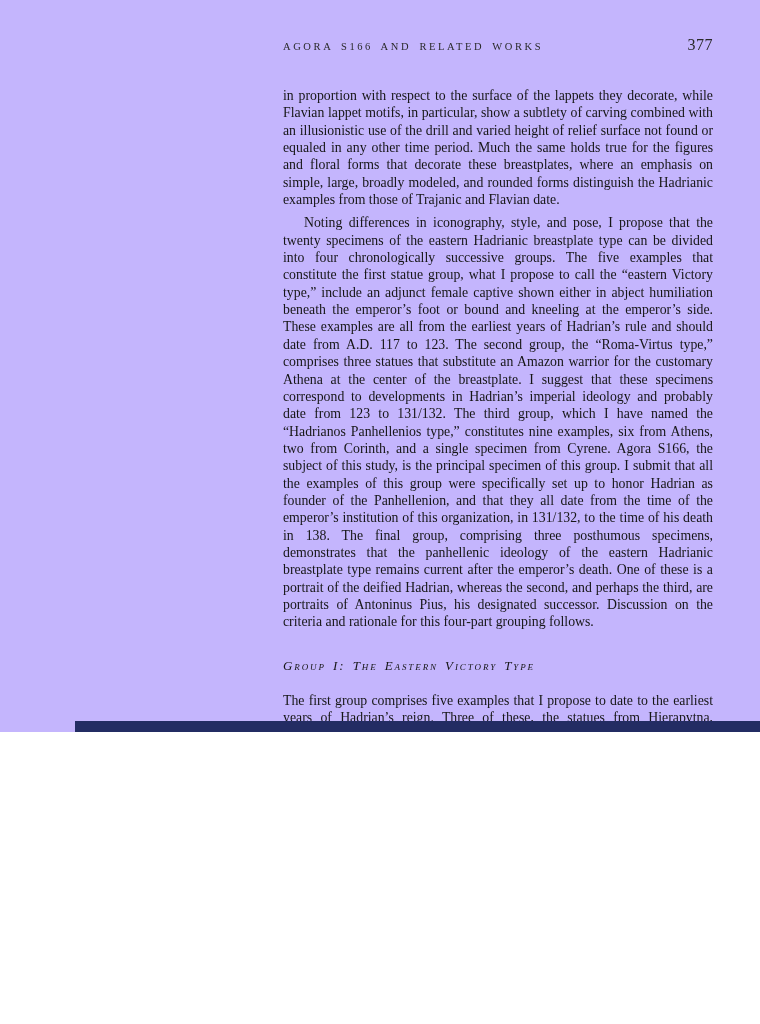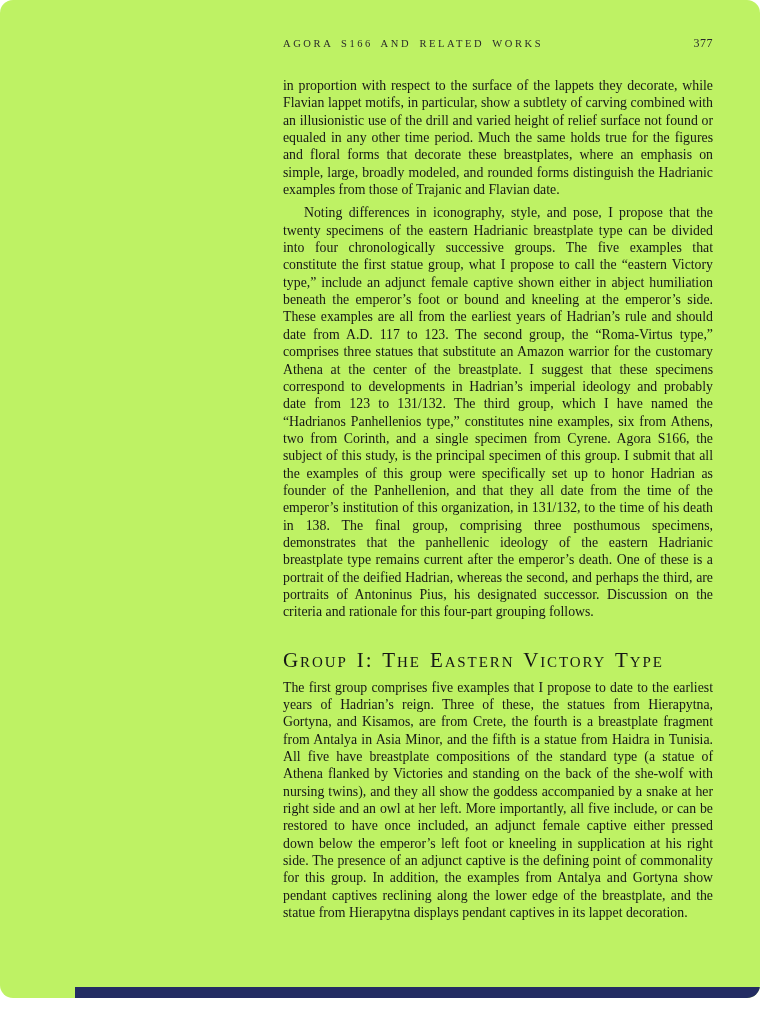--- a/index.html
+++ b/index.html
@@ -7,24 +7,23 @@
   html, body {
     width: 760px;
     height: 1024px;
     background: #ffffff;
     font-family: "Liberation Serif", "DejaVu Serif", serif;
   }
 
   .page {
     position: relative;
     width: 760px;
-    height: 998px;
-    background: #bef264;
+    height: 732px;
+    background: #c4b5fd;
     overflow: hidden;
-    border-radius: 13px;
   }
 
   .text-block {
     position: absolute;
     left: 283px;
     top: 36px;
     width: 430px;
     color: #1a1a1a;
   }
 
@@ -35,50 +34,51 @@
   }
 
   .running-head {
     font-size: 10.5px;
     letter-spacing: 2.6px;
     word-spacing: 3px;
     color: #2a2a2a;
   }
 
   .page-number {
-    font-size: 12px;
+    font-size: 16px;
     letter-spacing: 0.5px;
     color: #2a2a2a;
   }
 
   .body-para {
     margin-top: 6px;
     font-size: 13.8px;
     line-height: 17.35px;
     text-align: justify;
     color: #161616;
   }
 
   .first-para {
-    margin-top: 26px;
+    margin-top: 33px;
   }
 
   .indent {
     text-indent: 21px;
   }
 
   .section-heading {
     margin-top: 27px;
-    margin-bottom: 6px;
+    margin-bottom: 18px;
     font-weight: normal;
-    font-size: 21px;
+    font-size: 13px;
     letter-spacing: 1.9px;
     word-spacing: 2px;
     font-variant: small-caps;
     color: #161616;
+    font-style: italic;
   }
 
   .footer-bar {
     position: absolute;
     left: 75px;
     right: 0;
     bottom: 0;
     height: 11px;
     background: #232c63; 
   }

